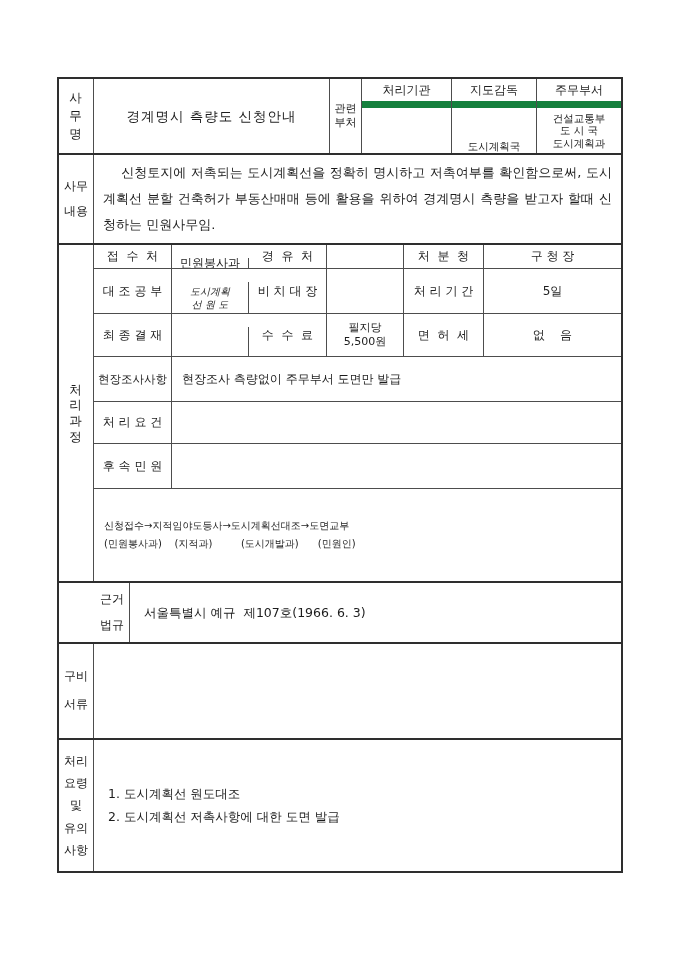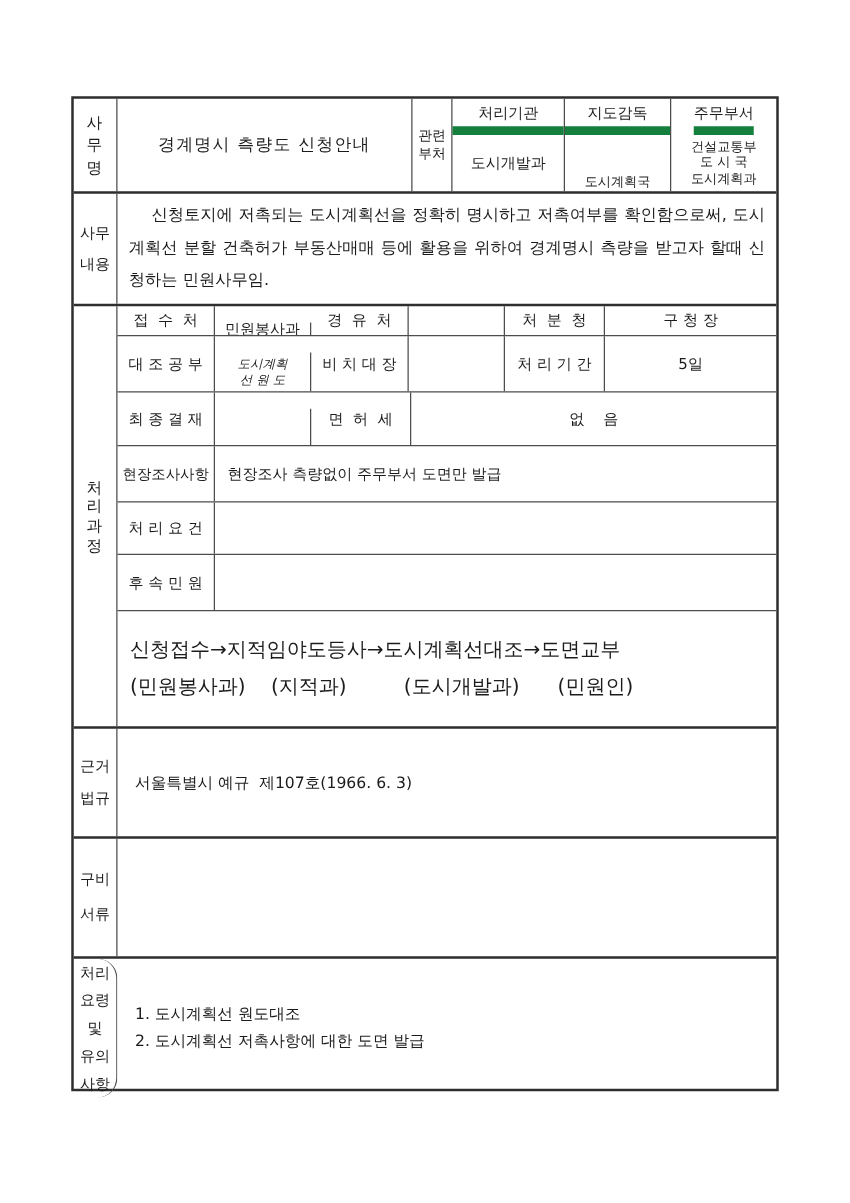--- a/index.html
+++ b/index.html
@@ -25,21 +25,21 @@
   .vlabel{font-size:12.5px;letter-spacing:1px;}
   
   .sec-header{height:76px;}
   .hd-name{width:35px;flex:0 0 35px;line-height:1.45;}
   .hd-title{width:236px;flex:0 0 236px;font-size:13.5px;letter-spacing:1px;}
   .hd-rel{width:32px;flex:0 0 32px;font-size:11px;line-height:1.25;}
   .hd-col{display:flex;flex-direction:column;flex:0 0 auto;box-sizing:border-box;border-right:1px solid #4d4d4d;}
   .hd-col.last{border-right:none;}
   .hd-col .hd-lab{flex:0 0 29px;border-bottom:7px solid #15803d;border-right:none;font-size:12px;}
   .hd-col .hd-val{flex:1 1 auto;border-right:none;font-size:10.5px;line-height:1.2;}
-  .w90{width:90px;}.w85{width:85px;gap:32px;}.wflex{flex:1 1 auto;align-items:center;}
+  .w90{width:90px;}.w85{width:85px;gap:32px;}.wflex{flex:1 1 auto;}
   
   .sec-desc{height:90px;}
   .desc-label{width:35px;flex:0 0 35px;font-size:12px;line-height:2.1;}
   .desc-text{
     flex:1 1 auto;border-right:none;align-items:center;justify-content:flex-start;
     text-align:justify;font-size:13px;line-height:2.0;padding:2px 9px;text-indent:1.4em;
   }
   
   .sec-process{height:338px;}
   .proc-label{width:35px;flex:0 0 35px;flex-direction:column;justify-content:center;gap:26px;font-size:12.5px;}
@@ -47,50 +47,49 @@
   .prow{display:flex;box-sizing:border-box;border-bottom:1px solid #4d4d4d;flex:0 0 auto;}
   .prow:last-child{border-bottom:none;flex:1 1 auto;}
   .r40{height:24px;}.r45{height:45px;}.r43{height:43px;}.r42{height:42px;}
   .pc-lab{width:78px;flex:0 0 78px;}
   .pc-val1{width:77px;flex:0 0 77px;margin-top:13px;}
   .pc-lab2{width:78px;flex:0 0 78px;}
   .pc-val2{width:77px;flex:0 0 77px;font-size:11px;line-height:1.25;}
   .pc-lab3{width:80px;flex:0 0 80px;}
   .pc-val3{flex:1 1 auto;border-right:none;}
   .pc-wide{flex:1 1 auto;border-right:none;justify-content:flex-start;text-align:left;padding:2px 10px;}
-  .flow-cell{font-size:16px;line-height:1.8;}
+  .flow-cell{font-size:10px;line-height:1.8;}
   .two-line{font-size:10px;line-height:1.3;font-style:italic;}
   
-  .sec-legal{height:88px;}
+  .sec-legal{height:61px;padding-left:36px;}
   .legal-label{width:35px;flex:0 0 35px;font-size:12px;line-height:2.1;}
   .legal-text{flex:1 1 auto;border-right:none;justify-content:flex-start;text-align:left;padding-left:14px;font-size:12.5px;}
   
   .sec-docs{height:96px;}
   .docs-label{width:35px;flex:0 0 35px;font-size:12px;line-height:2.3;}
   .docs-text{flex:1 1 auto;border-right:none;justify-content:flex-start;text-align:left;padding-left:14px;}
   
-  .guide-label{width:35px;flex:0 0 35px;font-size:12px;line-height:1.85;border-radius:16px;}
+  .guide-label{width:35px;flex:0 0 35px;font-size:12px;line-height:1.85;}
   .guide-text{flex:1 1 auto;border-right:none;justify-content:flex-start;text-align:left;padding-left:14px;font-size:12.5px;line-height:1.8;}
 </style>
 </head>
 <body>
 
 <div class="page">
   <div class="doc-table">
 
     <div class="section sec-header">
       <div class="cell hd-name vlabel">사
 무
 명</div>
       <div class="cell hd-title">경계명시 측량도 신청안내</div>
       <div class="cell hd-rel">관련
 부처</div>
       <div class="hd-col w90">
         <div class="cell hd-lab">처리기관</div>
-        <div class="cell hd-val" style="font-size:12px;">도시개발과</div>
       </div>
       <div class="hd-col w85">
         <div class="cell hd-lab">지도감독</div>
         <div class="cell hd-val">서울특별시
 도시계획국
 도시계획과</div>
       </div>
       <div class="hd-col wflex last">
         <div class="cell hd-lab">주무부서</div>
         <div class="cell hd-val">건설교통부
@@ -127,20 +126,23 @@
 선 원 도</div>
           <div class="cell pc-lab2">비 치 대 장</div>
           <div class="cell pc-val2"></div>
           <div class="cell pc-lab3">처 리 기 간</div>
           <div class="cell pc-val3">5일</div>
         </div>
 
         <div class="prow r43">
           <div class="cell pc-lab">최 종 결 재</div>
           <div class="cell pc-val1"></div>
+          <div class="cell pc-lab2">수  수  료</div>
+          <div class="cell pc-val2">필지당
+5,500원</div>
           <div class="cell pc-lab3">면  허  세</div>
           <div class="cell pc-val3">없    음</div>
         </div>
 
         <div class="prow r45">
           <div class="cell pc-lab" style="font-size:11.5px;">현장조사사항</div>
           <div class="cell pc-wide">현장조사 측량없이 주무부서 도면만 발급</div>
         </div>
 
         <div class="prow r42">

